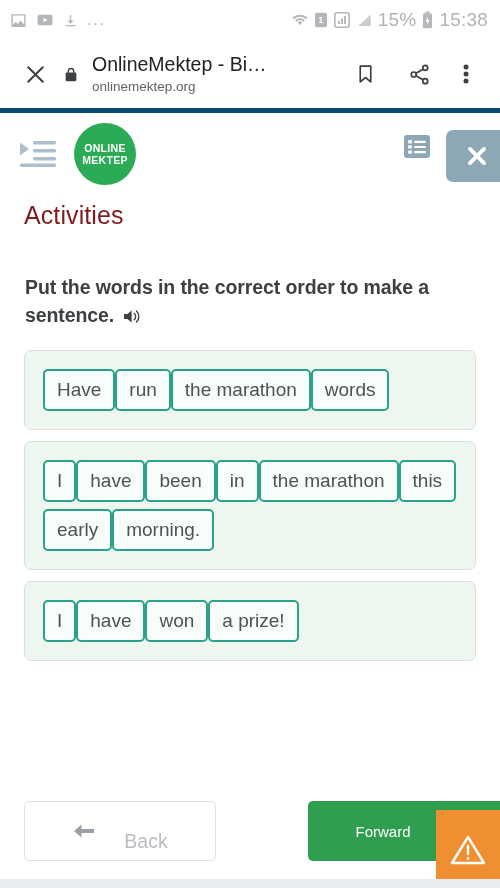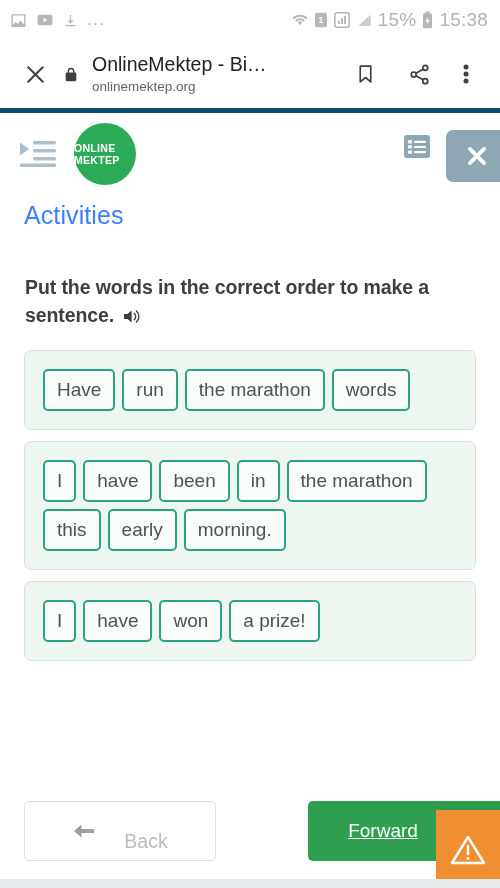--- a/index.html
+++ b/index.html
@@ -39,56 +39,56 @@
   .bb-url { font-size: 13.5px; color: #5f6368; line-height: 19px; white-space: nowrap; overflow: hidden; }
   .bb-act { width: 54px; display: flex; align-items: center; justify-content: center; cursor: pointer; }
   .bb-act-sm { width: 40px; display: flex; align-items: center; justify-content: center; cursor: pointer; }
 
   
   .apphead { position: relative; height: 82px; padding: 0 0 0 18px; display: flex; align-items: center; }
   .menu-icon { width: 40px; height: 40px; display: flex; align-items: center; justify-content: center; cursor: pointer; }
   .logo {
     width: 62px; height: 62px; border-radius: 50%;
     margin-left: 16px;
-    display: flex; flex-direction: column; align-items: flex-start; justify-content: center;
+    display: flex; flex-direction: column; align-items: center; justify-content: center;
     color: #fff; text-align: center;
     font-size: 10.5px; font-weight: 700; letter-spacing: .3px; line-height: 12px;
   }
   .logo span { display: block; }
   .list-icon { position: absolute; right: 70px; top: 22px; cursor: pointer; }
   .close-tab {
     position: absolute; right: -8px; top: 17px;
     width: 62px; height: 52px; border-radius: 7px;
     display: flex; align-items: center; justify-content: center;
     cursor: pointer;
   }
 
   
   .page-title {
-    font-size: 25px; color: #3b82f6; font-weight: 400;
+    font-size: 25px; color: #7f1d1d; font-weight: 400;
     padding: 6px 16px 0 24px; letter-spacing: .1px;
   }
 
   
   .instruction {
     margin: 43px 24px 0 25px;
     font-size: 19.5px; font-weight: 700; color: #3c4043;
     line-height: 28px; letter-spacing: -.1px;
   }
   .speaker { display: inline-block; vertical-align: -3px; margin-left: 8px; cursor: pointer; }
 
   
   .cards { margin: 18px 24px 0 24px; display: flex; flex-direction: column; gap: 11px; }
   .card {
     background: #edf7f0;
     border: 1px solid #dcdfe0;
     border-radius: 7px;
     padding: 18px 14px 18px 18px;
   }
-  .tiles { display: flex; flex-wrap: wrap; gap: 7px 7px; }
+  .tiles { display: flex; flex-wrap: wrap; gap: 7px 0; }
   .tile {
     border: 2px solid #2aa189;
     background: #f8fdfa;
     border-radius: 5px;
     padding: 7px 12px 8px 12px;
     font-size: 19px; color: #4c5257; line-height: 23px;
     cursor: pointer; white-space: nowrap;
   }
 
   
@@ -101,21 +101,21 @@
     cursor: pointer;
   }
   .btn-back .lbl { font-size: 19.5px; color: #b9bdc1; margin-top: 20px; }
   .btn-forward {
     position: absolute; right: -20px; top: 0;
     width: 212px; height: 60px;
     background: #2f9e4f; border: none; border-radius: 5px;
     display: flex; align-items: center; justify-content: center; gap: 38px;
     cursor: pointer;
   }
-  .btn-forward .lbl { font-size: 19px; color: #ffffff; text-decoration: underline; }
+  .btn-forward .lbl { font-size: 15px; color: #ffffff; }
 
   .warn-badge {
     position: absolute; right: 0; bottom: 0;
     width: 64px; height: 78px;
     background: #ef8f32;
     display: flex; align-items: center; justify-content: center;
     cursor: pointer;
   }
   .bottom-strip { position: absolute; left: 0; right: 0; bottom: 0; height: 9px; background: #e9ecef; }
 </style>

